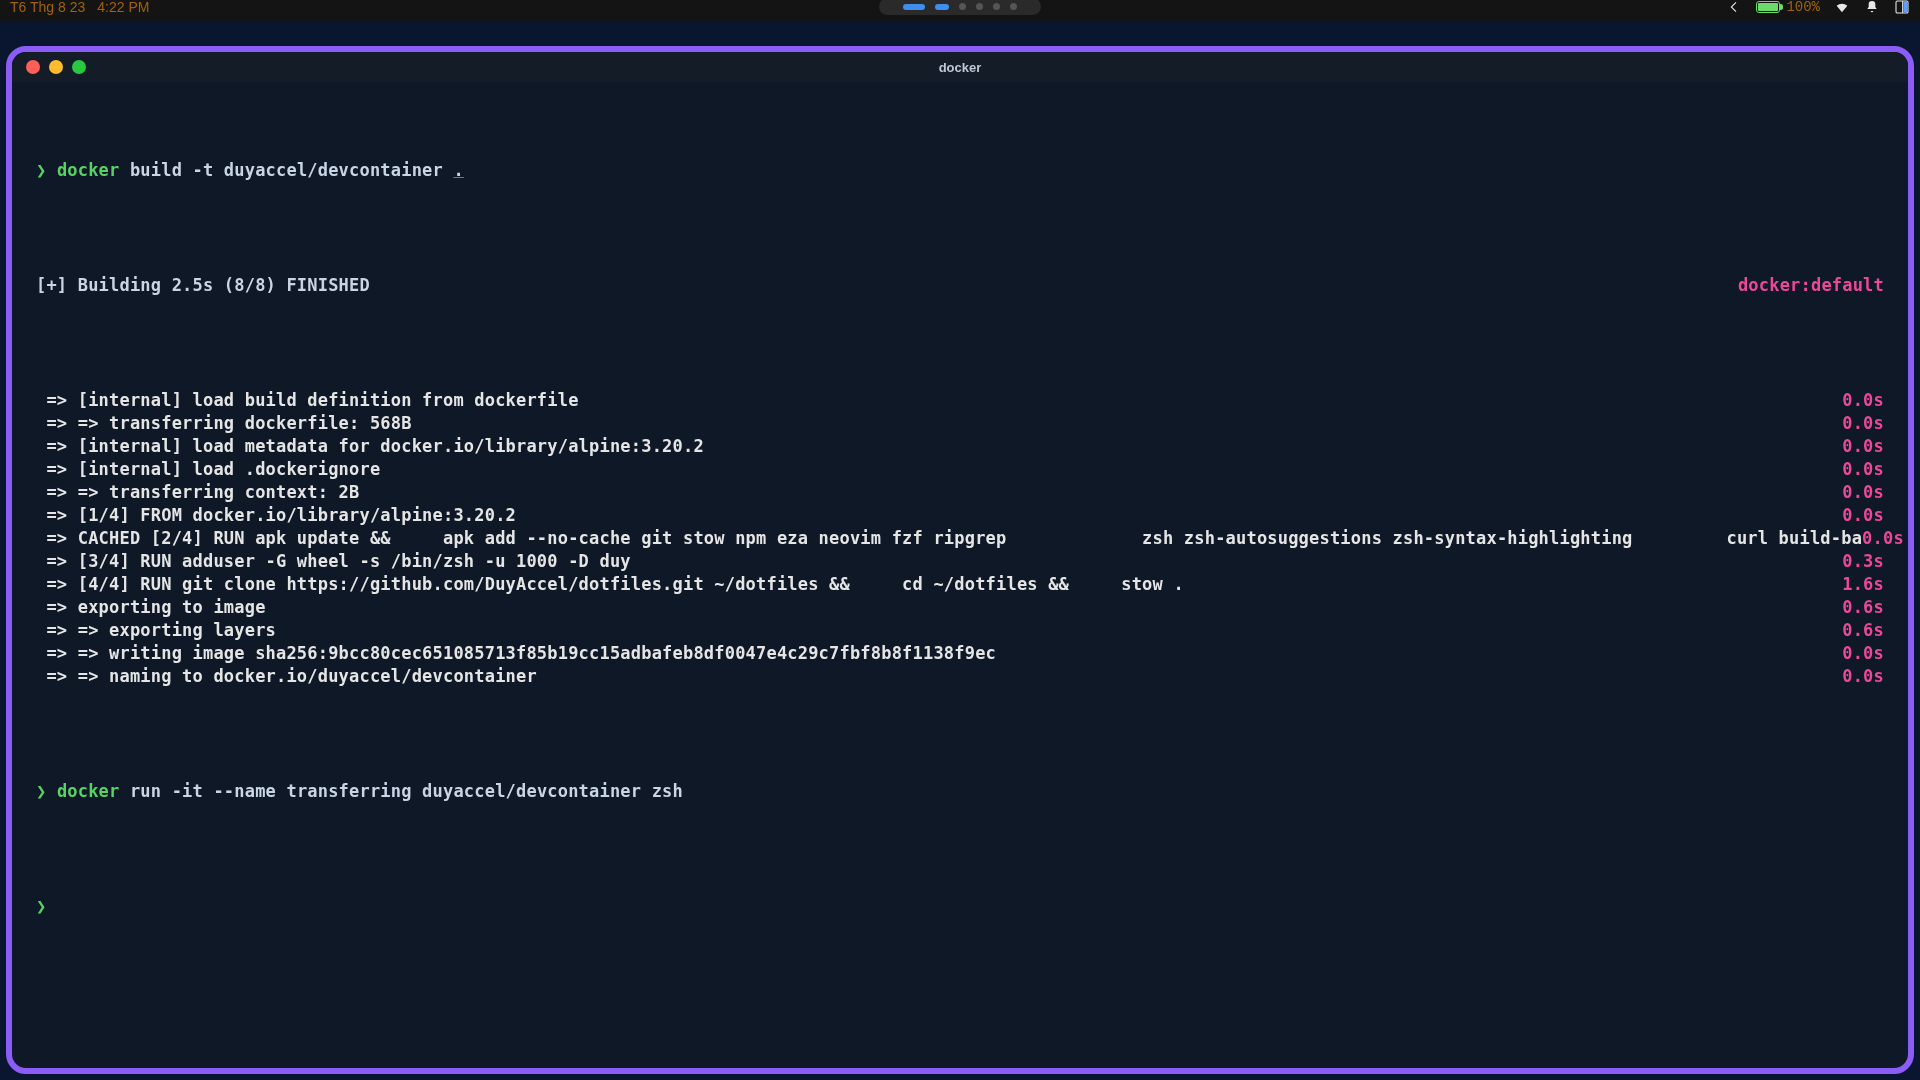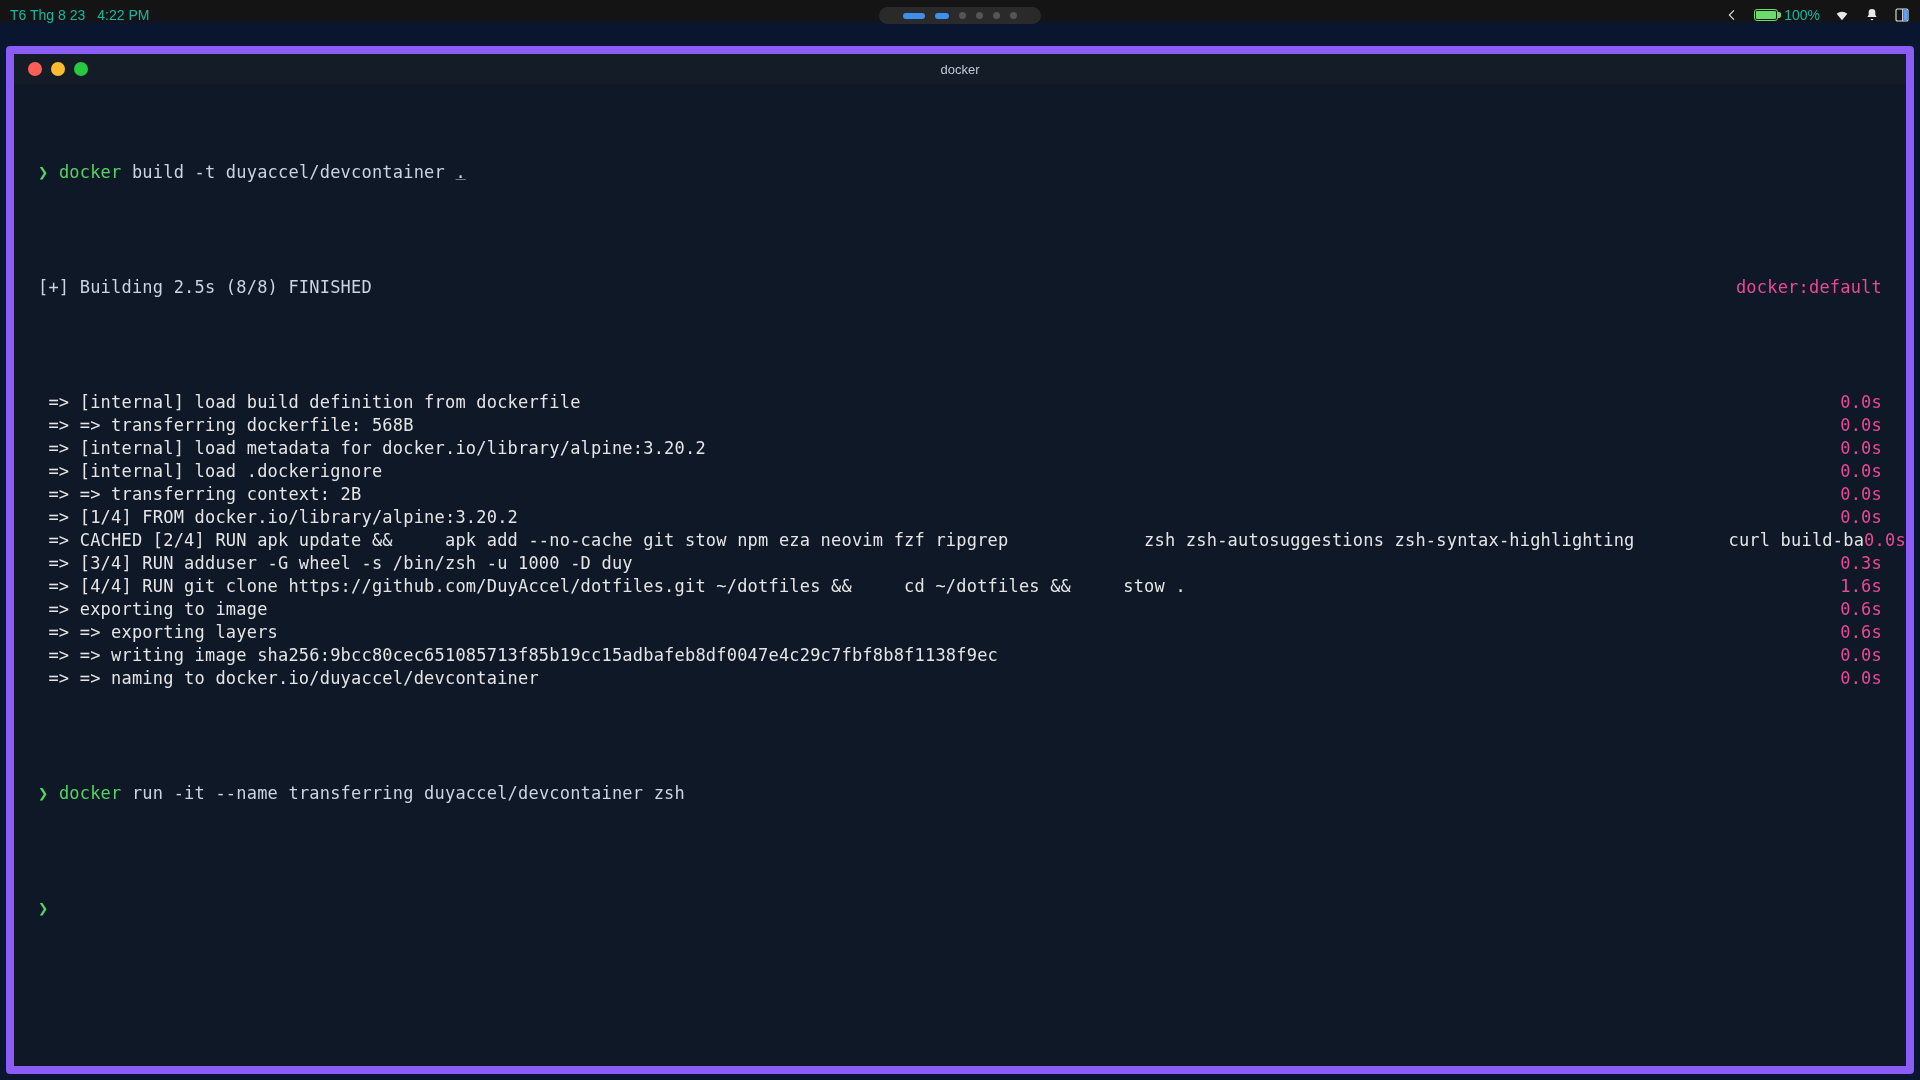--- a/index.html
+++ b/index.html
@@ -7,53 +7,54 @@
     width:1920px; height:1080px;
     background:#0a1530;
     overflow:hidden;
     font-family:"Menlo","Consolas",monospace;
   }
 
   
   .menubar {
     position:absolute; top:0; left:0; right:0; height:22px;
     background:#141414;
-    display:flex; align-items:flex-start; justify-content:space-between;
+    display:flex; align-items:flex-end; justify-content:space-between;
     padding:7px 10px;
-    font-size:14px; color:#14b8a6;
+    font-size:14px; color:#a16207;
     font-family:-apple-system,"Helvetica Neue",sans-serif;
   }
   .menubar-left { display:flex; gap:12px; }
   .menubar-center {
     position:absolute; left:50%; transform:translateX(-50%);
     display:flex; align-items:center; gap:10px;
     background:#2a2a2a; padding:5px 24px; border-radius:14px;
   }
   .ws-pill   { width:22px; height:6px; border-radius:3px; background:#3e8eed; }
   .ws-pill2  { width:14px; height:6px; border-radius:3px; background:#3e8eed; }
   .ws-dot    { width:7px; height:7px; border-radius:50%; background:#555; }
   .menubar-right { display:flex; align-items:center; gap:14px; font-size:14px; }
-  .battery-wrap { display:flex; align-items:center; gap:6px; }
+  .battery-wrap { display:flex; align-items:center; gap:6px;font-family:Liberation Mono, monospace; }
   .battery-icon {
     width:24px; height:12px; border:1.5px solid #6bdc6b; border-radius:3px;
     position:relative;
   }
   .battery-icon::after {
     content:""; position:absolute; top:2px; right:-4px; width:3px; height:6px;
     background:#6bdc6b; border-radius:0 2px 2px 0;
   }
   .battery-fill { position:absolute; inset:1px; background:#6bdc6b; border-radius:1px; }
 
   
   .term-window {
     position:absolute; top:46px; left:6px; right:6px; bottom:6px;
     background:#0e1826;
-    border-radius:4px;
-    border:8px solid #8b5cf6;
+    border-radius:20px;
+    border:6px solid #8b5cf6;
     overflow:hidden;
+    font-weight:bold;
   }
   .titlebar {
     height:30px; background:#141c28;
     display:flex; align-items:center; position:relative;
   }
   .traffic { position:absolute; left:14px; top:8px; display:flex; gap:9px; }
   .traffic span {
     width:14px; height:14px; border-radius:50%;
   }
   .tl-close { background:#ff5f57; }

